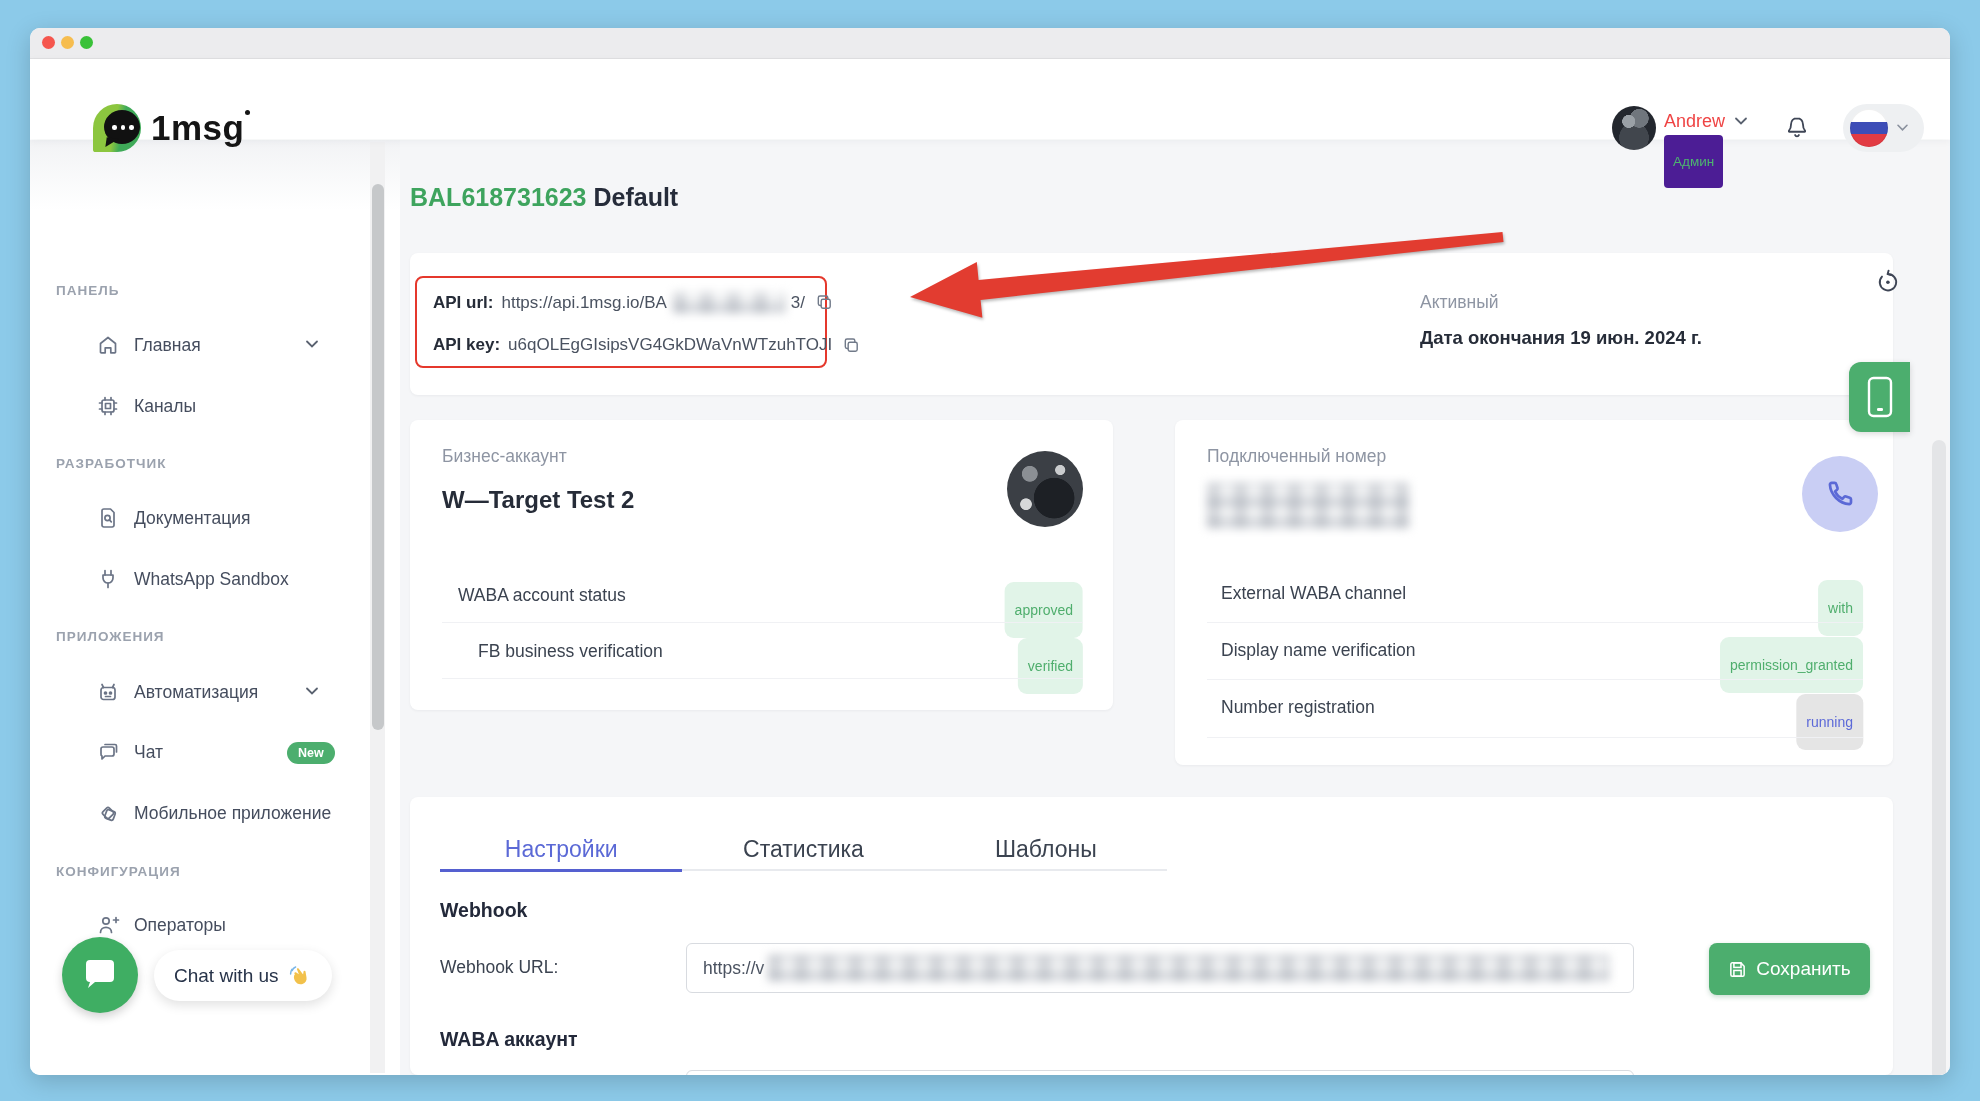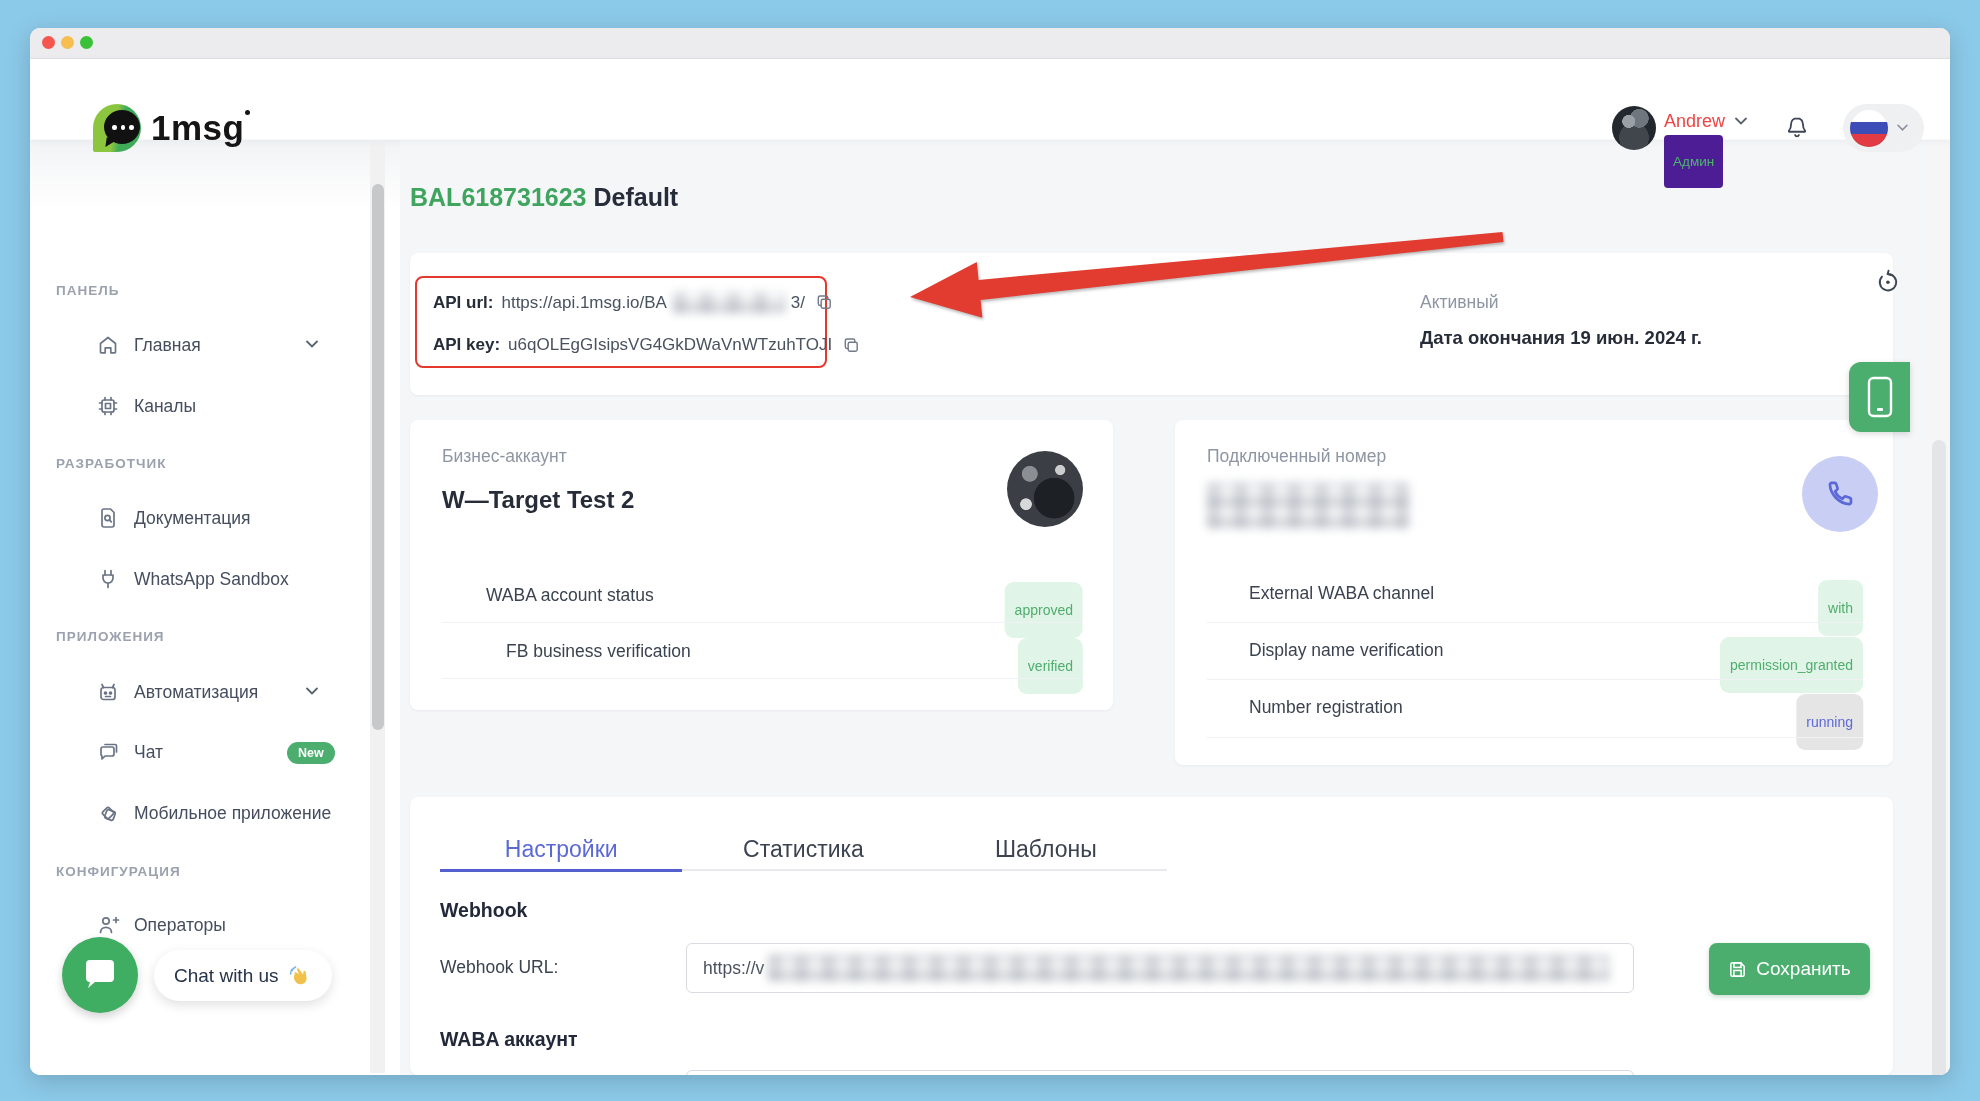--- a/index.html
+++ b/index.html
@@ -95,21 +95,21 @@
   .card-name  { font-size:24px; font-weight:700; color:#262c38; }
   .biz-avatar { position:absolute; left:977px; top:423px; width:76px; height:76px; border-radius:50%;
       background: radial-gradient(circle at 30% 30%, #8b8f94 0 10%, rgba(0,0,0,0) 11%),
                   radial-gradient(circle at 70% 25%, #caccce 0 6%, rgba(0,0,0,0) 7%),
                   radial-gradient(circle at 62% 62%, #1d2025 0 30%, rgba(0,0,0,0) 31%),
                   radial-gradient(circle at 25% 70%, #d7d8d9 0 7%, rgba(0,0,0,0) 8%),
                   #3b3f45; }
   .phone-circle { position:absolute; left:1772px; top:428px; width:76px; height:76px; border-radius:50%;
                   background:#c9cef4; display:flex; align-items:center; justify-content:center; }
 
-  .status-row-label { font-size:17.5px; color:#3b4350; position:absolute;margin-left:28px; }
+  .status-row-label { font-size:17.5px; color:#3b4350; position:absolute; }
   .badge { position:absolute; font-size:14px; padding:20px 10px; border-radius:9px; transform:translateX(-100%); }
   .badge.green { background:#e1f4e8; color:#4fae6d; }
   .badge.indigo{ background:#e5e5e5; color:#5c69d8; }
   .divider { position:absolute; height:1px; background:#f0f1f4; }
 
   .num-blur { position:absolute; left:1177px; top:455px; width:202px; height:45px; }
 
   
   .tabs { position:absolute; left:410px; top:800px; width:727px; height:43px; display:flex;
           border-bottom:2px solid #e8eaee; }

